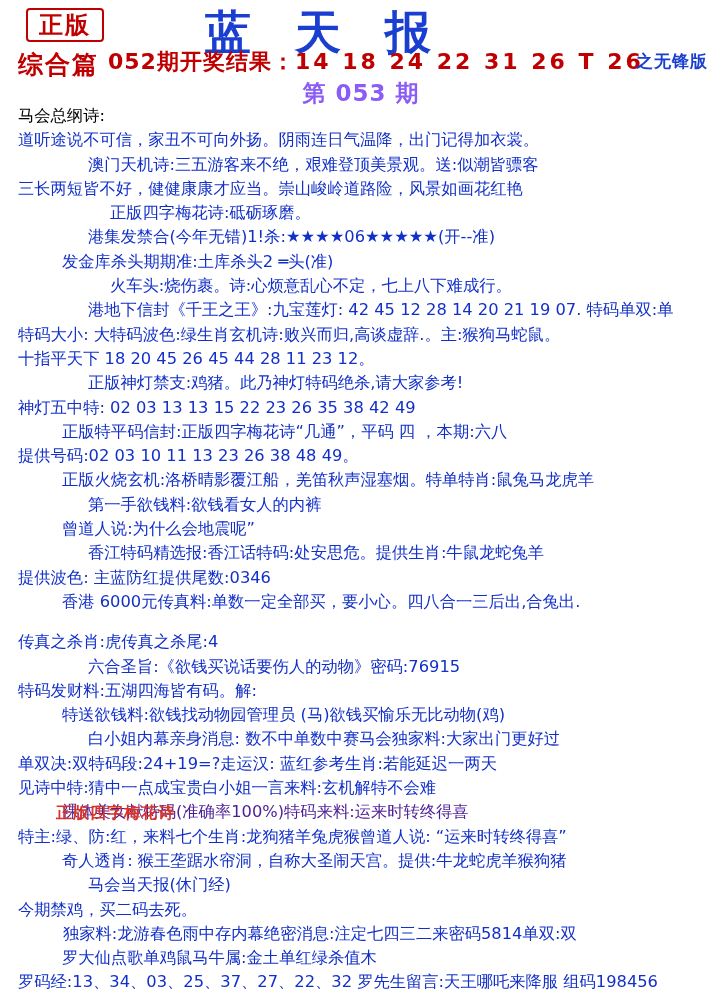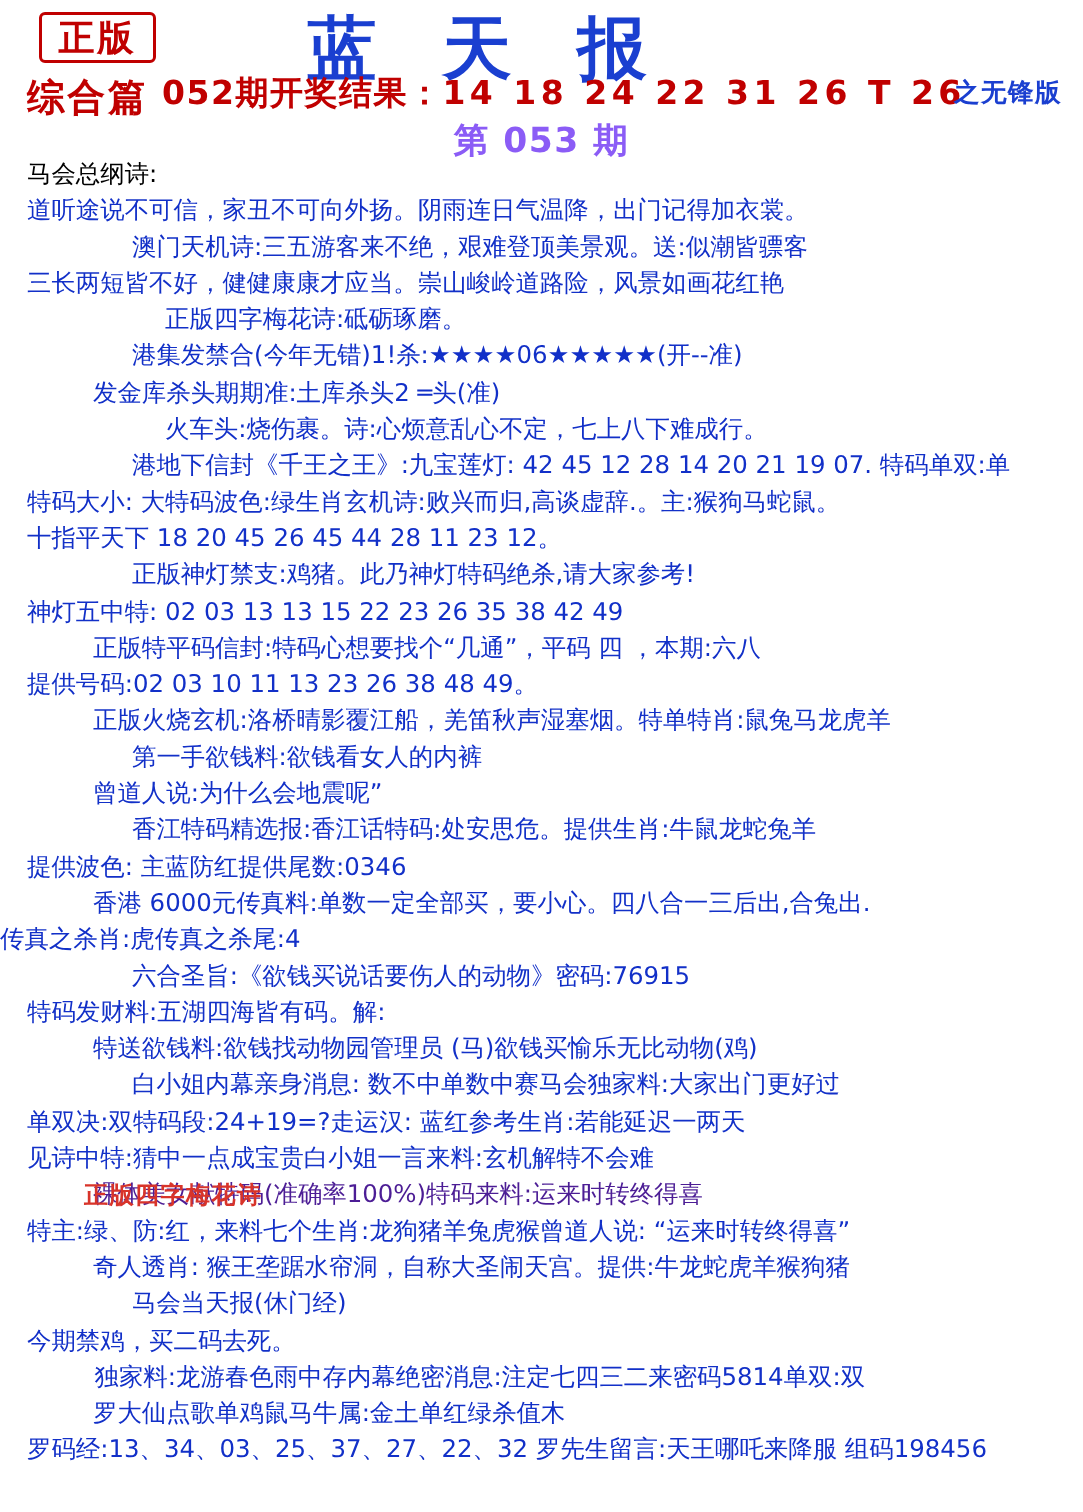--- a/index.html
+++ b/index.html
@@ -97,29 +97,29 @@
         <div class="line blue" style="padding-left: 18px;">三长两短皆不好，健健康康才应当。崇山峻岭道路险，风景如画花红艳</div>
         <div class="line blue" style="padding-left: 110px;">正版四字梅花诗:砥砺琢磨。</div>
         <div class="line blue" style="padding-left: 88px;">港集发禁合(今年无错)1!杀:★★★★06★★★★★(开--准)</div>
         <div class="line blue" style="padding-left: 62px;">发金库杀头期期准:土库杀头2 ═头(准)</div>
         <div class="line blue" style="padding-left: 110px;">火车头:烧伤裹。诗:心烦意乱心不定，七上八下难成行。</div>
         <div class="line blue" style="padding-left: 88px;">港地下信封《千王之王》:九宝莲灯: 42 45 12 28 14 20 21 19 07.  特码单双:单</div>
         <div class="line blue" style="padding-left: 18px;">特码大小: 大特码波色:绿生肖玄机诗:败兴而归,高谈虚辞.。主:猴狗马蛇鼠。</div>
         <div class="line blue" style="padding-left: 18px;">十指平天下 18 20 45 26 45 44 28 11 23 12。</div>
         <div class="line blue" style="padding-left: 88px;">正版神灯禁支:鸡猪。此乃神灯特码绝杀,请大家参考!</div>
         <div class="line blue" style="padding-left: 18px;">神灯五中特: 02 03 13 13 15 22 23 26 35 38 42 49</div>
-        <div class="line blue" style="padding-left: 62px;">正版特平码信封:特码心想要找个“几通”，平码  四   ，本期:六八</div>
+        <div class="line blue" style="padding-left: 62px;">正版特平码信封:正版四字梅花诗“几通”，平码  四   ，本期:六八</div>
         <div class="line blue" style="padding-left: 18px;">提供号码:02 03 10 11 13 23 26 38 48 49。</div>
         <div class="line blue" style="padding-left: 62px;">正版火烧玄机:洛桥晴影覆江船，羌笛秋声湿塞烟。特单特肖:鼠兔马龙虎羊</div>
         <div class="line blue" style="padding-left: 88px;">第一手欲钱料:欲钱看女人的内裤</div>
         <div class="line blue" style="padding-left: 62px;">曾道人说:为什么会地震呢”</div>
         <div class="line blue" style="padding-left: 88px;">香江特码精选报:香江话特码:处安思危。提供生肖:牛鼠龙蛇兔羊</div>
         <div class="line blue" style="padding-left: 18px;">提供波色: 主蓝防红提供尾数:0346</div>
         <div class="line blue" style="padding-left: 62px;">香港 6000元传真料:单数一定全部买，要小心。四八合一三后出,合兔出.</div>
-        <div class="line blue" style="padding-left: 0;">传真之杀肖:虎传真之杀尾:4</div>
+        <div class="line blue" style="padding-left: 18px; margin-top: 16px;">传真之杀肖:虎传真之杀尾:4</div>
         <div class="line blue" style="padding-left: 88px;">六合圣旨:《欲钱买说话要伤人的动物》密码:76915</div>
         <div class="line blue" style="padding-left: 18px;">特码发财料:五湖四海皆有码。解:</div>
         <div class="line blue" style="padding-left: 62px;">特送欲钱料:欲钱找动物园管理员 (马)欲钱买愉乐无比动物(鸡)</div>
         <div class="line blue" style="padding-left: 88px;">白小姐内幕亲身消息:  数不中单数中赛马会独家料:大家出门更好过</div>
         <div class="line blue" style="padding-left: 18px;">单双决:双特码段:24+19=?走运汉: 蓝红参考生肖:若能延迟一两天</div>
         <div class="line blue" style="padding-left: 18px;">见诗中特:猜中一点成宝贵白小姐一言来料:玄机解特不会难</div>
       </div>
     <div class="line overlap" id="overlap-line" style="padding-left: 62px;">
       <span class="under">裸体美女献特码(准确率100%)特码来料:运来时转终得喜</span>
       <span class="over">正版四字梅花诗</span>

